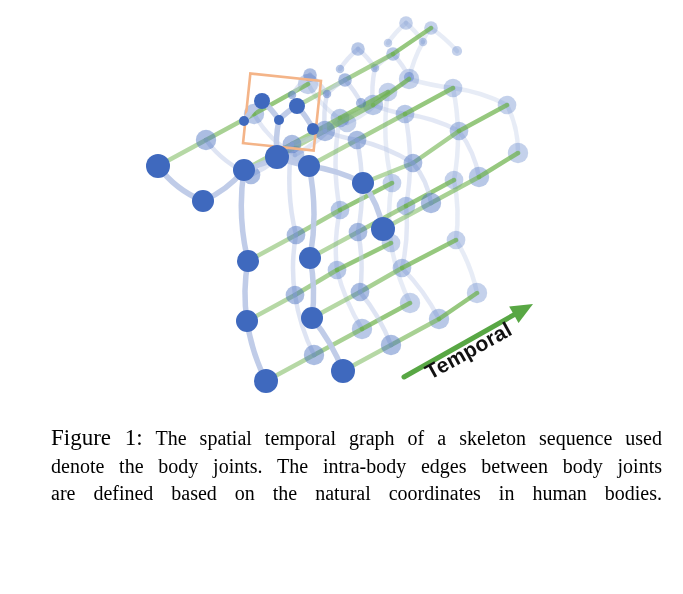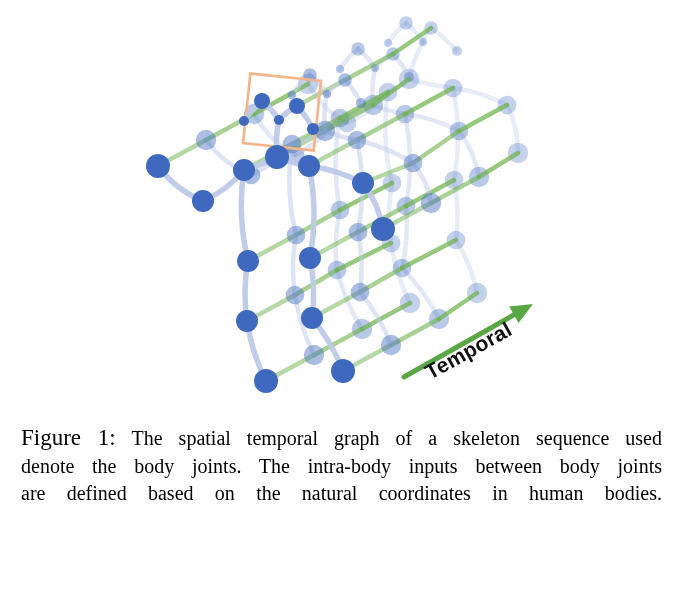--- a/index.html
+++ b/index.html
@@ -6,21 +6,21 @@
   body{
     width:683px;height:594px;background:#ffffff;overflow:hidden;
     font-family:"Liberation Serif",serif;position:relative;
   }
   .page{position:absolute;left:0;top:0;width:683px;height:594px;background:#ffffff;}
   #graph{position:absolute;left:0;top:0;display:block;}
   .caption{
     position:absolute;left:21px;top:424px;width:641px;
     font-size:20px;line-height:27.6px;color:#000;
   }
-  .cap-line{text-align:justify;text-align-last:justify;white-space:normal;}
+  .cap-line{text-align:justify;text-align-last:justify;white-space:normal;margin-left:30px;}
   .cap-label{font-size:23px;}
 </style>
 </head>
 <body>
 
 <div class="page">
   <svg id="graph" width="683" height="420" viewBox="0 0 683 420">
       <g>
         <path d="M 388 43 Q 395.51341170750567 31.662070536755103 406 23" fill="none" stroke="#bdc9e7" stroke-width="4.5" stroke-linecap="round" opacity="0.36"></path>
         <path d="M 406 23 Q 415.9904826270502 31.166410281060347 423 42" fill="none" stroke="#bdc9e7" stroke-width="4.5" stroke-linecap="round" opacity="0.36"></path>
@@ -212,16 +212,16 @@
         <circle cx="343" cy="371" r="12" fill="#3f69be" fill-opacity="1"></circle>
       </g>
       <g>
         <line x1="404" y1="377" x2="517.3343944551468" y2="312.8650325951495" stroke="#58a744" stroke-width="5" stroke-linecap="round"></line>
         <polygon points="533,304 518.5319159815083,323.102998320522 509.17438157551715,306.5670813565102" fill="#58a744"></polygon>
         <text transform="translate(472 357) rotate(-29)" text-anchor="middle" fill="#111111" font-family="&quot;Liberation Sans&quot;, sans-serif" font-size="21" font-weight="700" letter-spacing="0.3">Temporal</text>
       </g>
     </svg>
   <div class="caption" id="caption">
       <div class="cap-line"><span class="cap-label">Figure 1:</span> <span>The spatial temporal graph of a skeleton sequence used</span></div>
-      <div class="cap-line">denote the body joints. The intra-body inputs between body joints</div>
+      <div class="cap-line">denote the body joints. The intra-body edges between body joints</div>
       <div class="cap-line">are defined based on the natural coordinates in human bodies.</div>
     </div>
 </div>
 
 </body></html>

